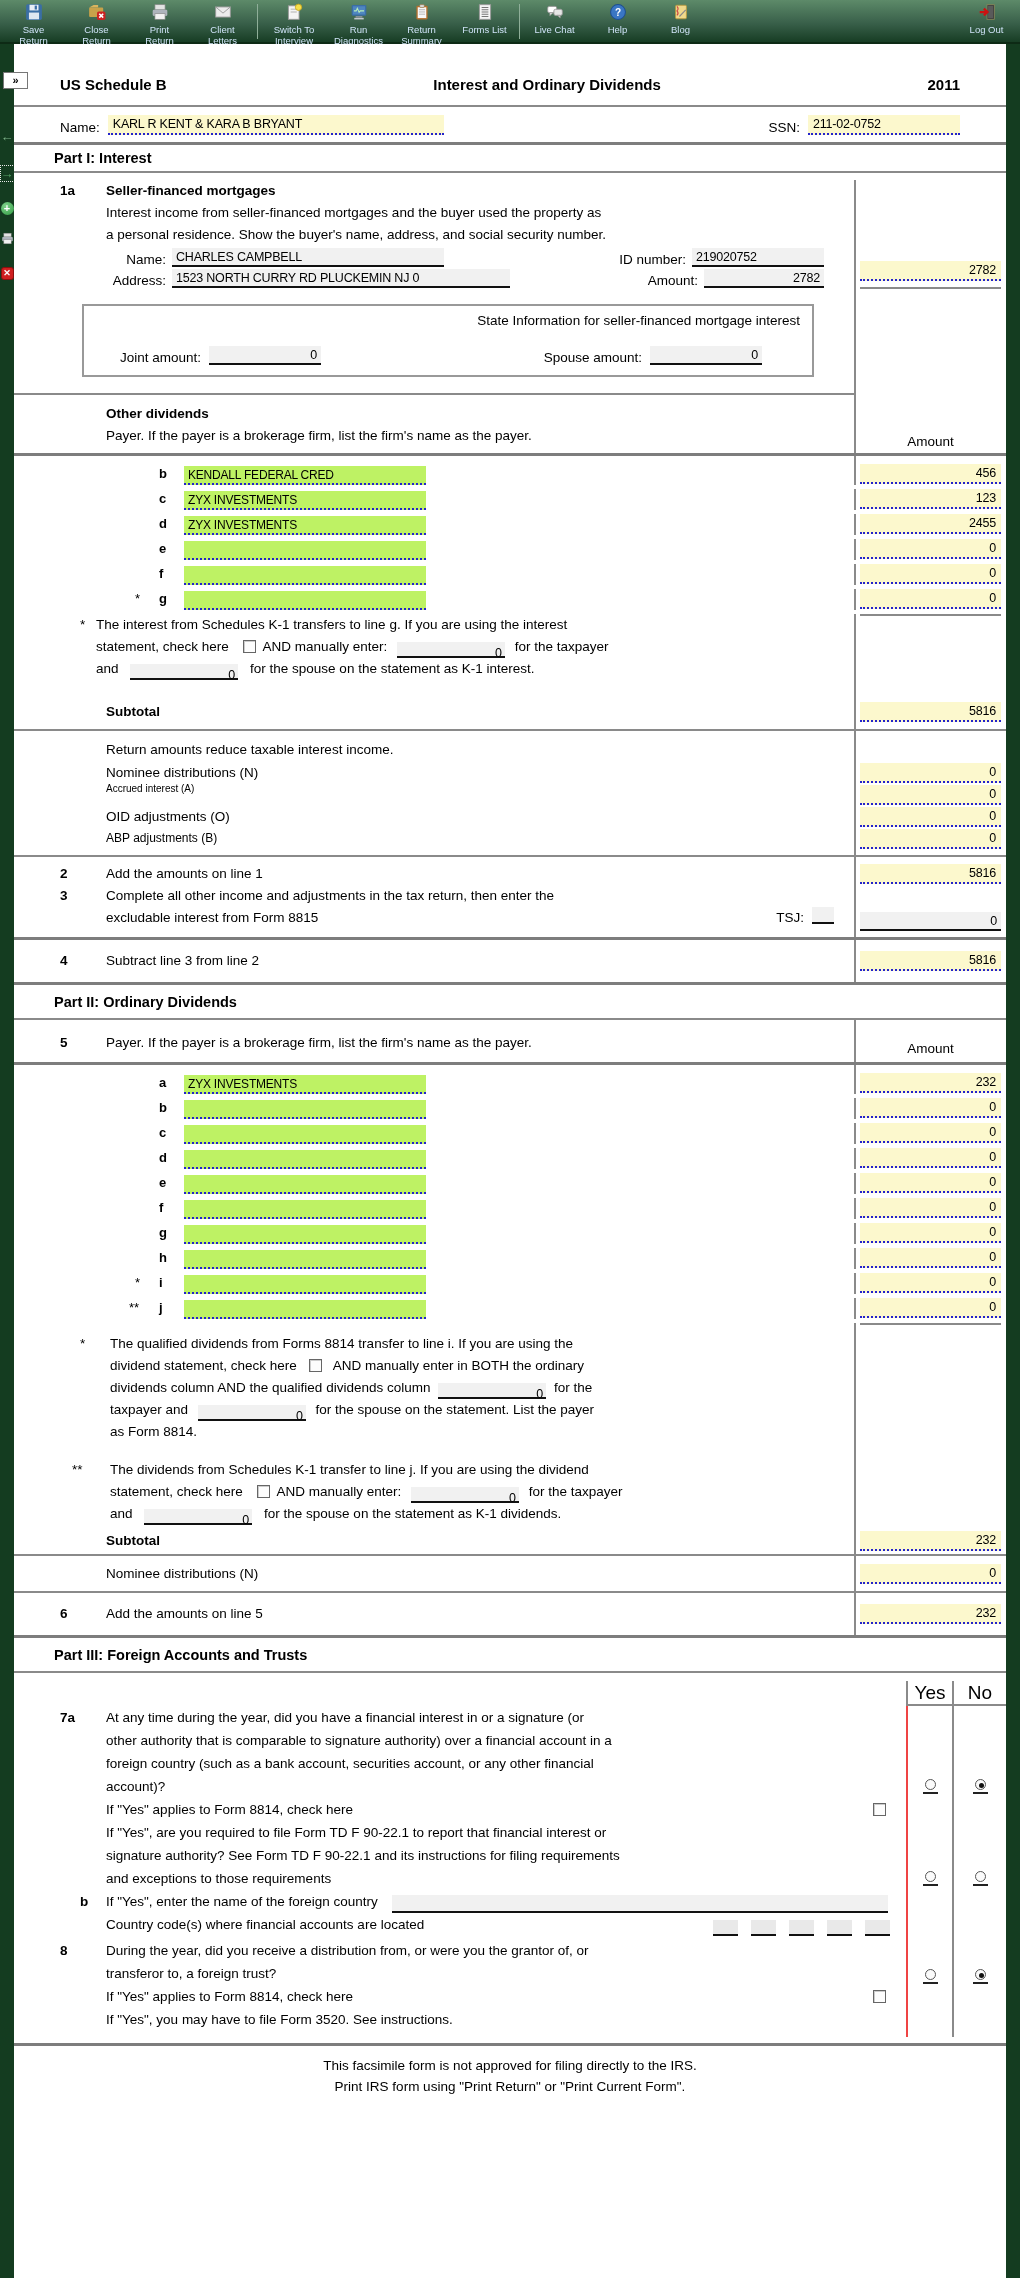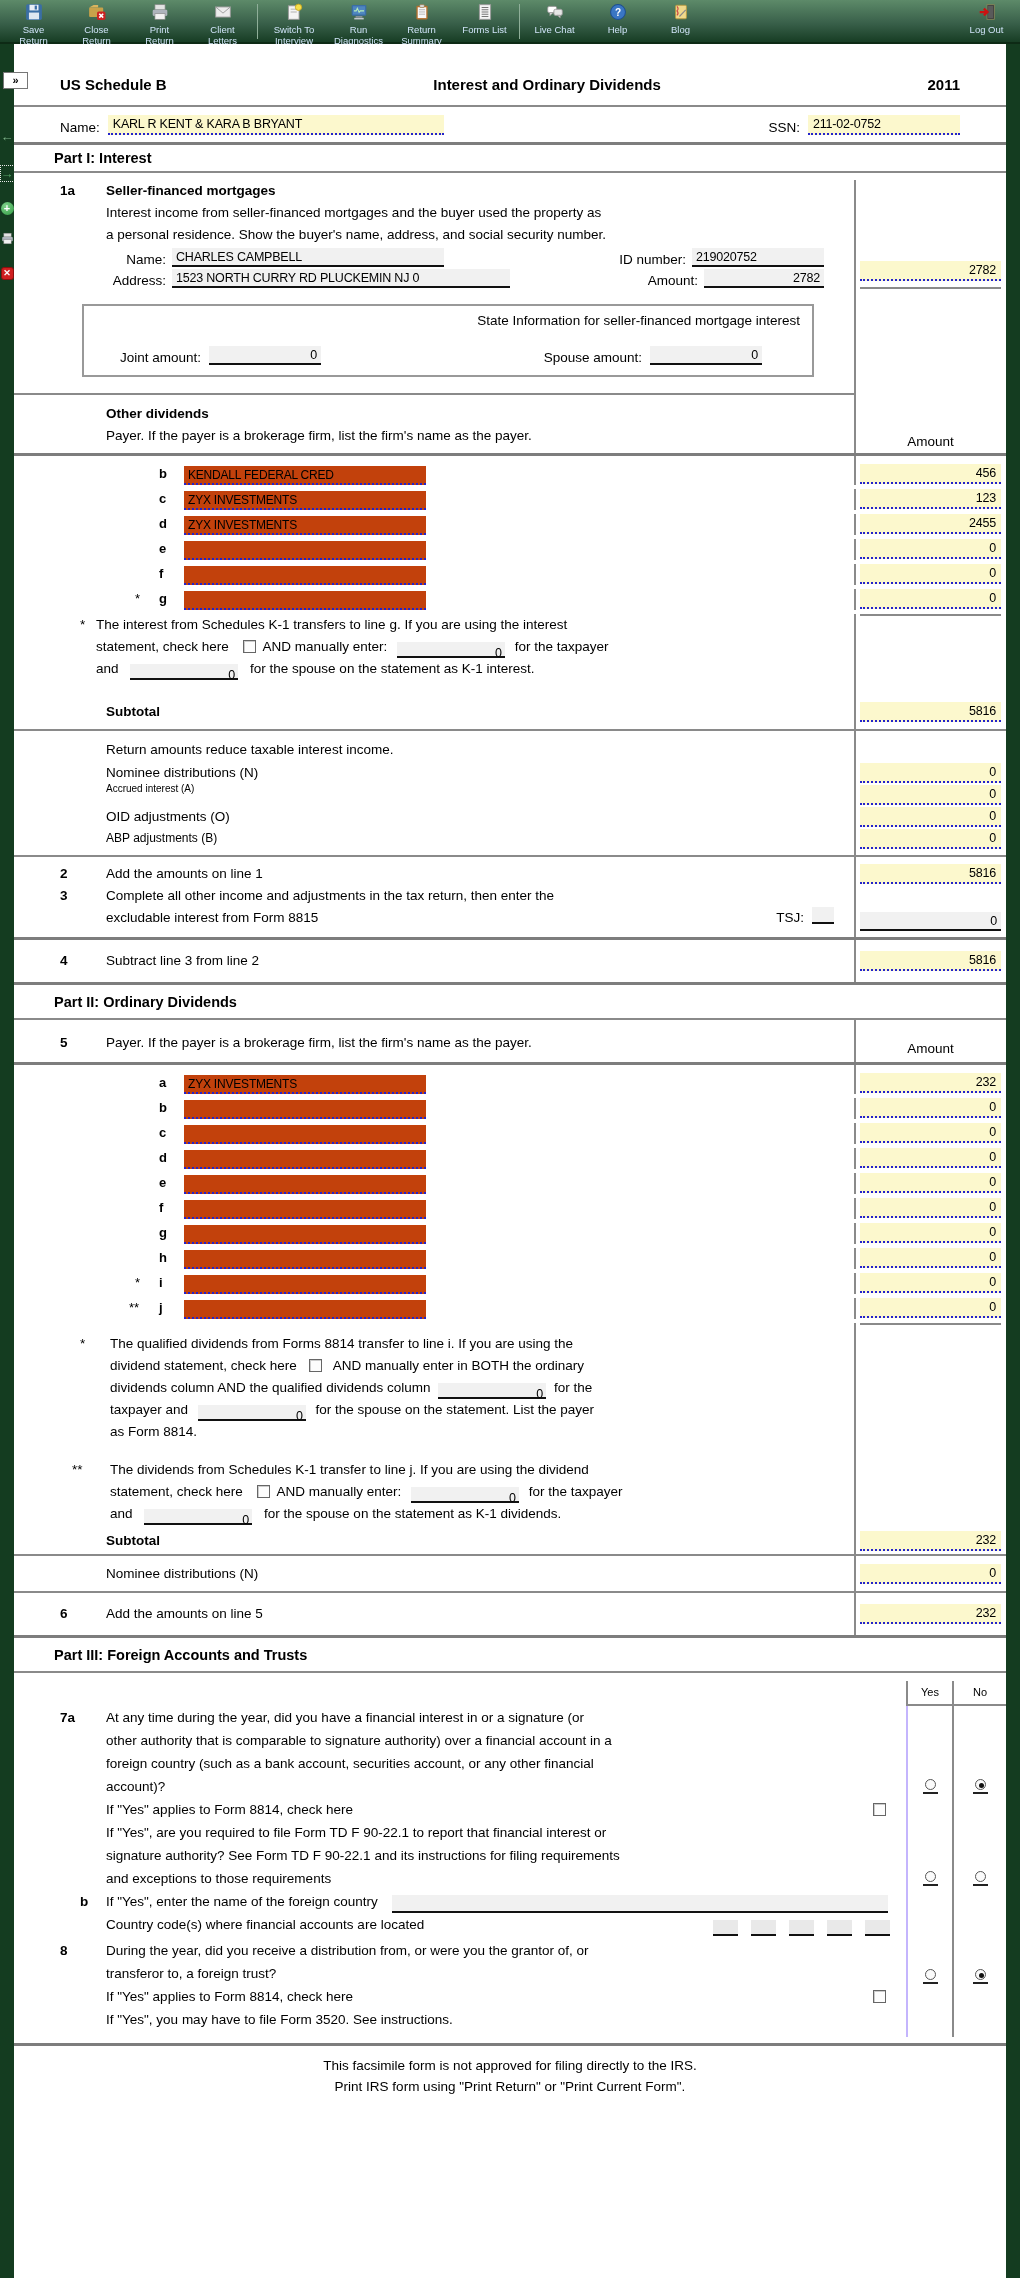--- a/index.html
+++ b/index.html
@@ -30,44 +30,44 @@
   .hl{height:2px;background:#8a8a8a}
   .hl3{height:3px;background:#7d7d7d}
   .band{display:flex}
   .tcol{flex:1;border-right:2px solid #8a8a8a;position:relative}
   .acol{width:150px;flex:none;display:flex;flex-direction:column;justify-content:center;padding:0 5px 0 4px}
   .trow{position:relative;padding-left:92px;padding-right:14px;font-size:13.5px;line-height:22px}
   .num{position:absolute;left:46px;top:0;font-weight:bold}
   .bold{font-weight:bold}
   .yf{height:20px;background:#fcf8cd;border-bottom:2px dotted #2323cc;font-size:12.5px;letter-spacing:-0.2px;text-align:right;padding:2px 5px 0 5px}
   .gf{background:#f1f1f1;border-bottom:2px solid #111;height:19px;font-size:12.5px;letter-spacing:-0.2px;padding:2px 4px 0 4px}
-  .pf{width:242px;height:19px;background:#c2410c;border-bottom:2px dotted #2323cc;font-size:12px;letter-spacing:-0.2px;padding:2px 4px 0 4px}
+  .pf{width:242px;height:19px;background:#bef264;border-bottom:2px dotted #2323cc;font-size:12px;letter-spacing:-0.2px;padding:2px 4px 0 4px}
   .prow{height:25px;position:relative;padding-left:85px;display:flex;align-items:flex-start}
   .letter{position:absolute;left:60px;top:2px;font-weight:bold;font-size:13px}
   .star-l{position:absolute;left:36px;top:2px;font-size:13px}
   .cb{display:inline-block;width:13px;height:13px;border:1px solid #666;background:#fdfdfd;box-shadow:inset 1px 1px 0 #ccc;vertical-align:-2px;cursor:pointer}
   .uf{display:inline-block;background:#f1f1f1;border-bottom:2px solid #111;width:108px;text-align:right;font-size:12.5px;height:16px;vertical-align:bottom;padding:0 3px;cursor:text}
   .fhdr{display:flex;align-items:baseline;padding:0 46px;font-weight:bold;font-size:15px;margin-bottom:12px}
   .fhdr .c{flex:1;text-align:center}
   .nrow{display:flex;align-items:flex-end;padding:8px 46px 7px 46px;font-size:13.5px}
   .nf{background:#fcf8cd;border-bottom:2px dotted #2323cc;font-size:12.5px;letter-spacing:-0.2px;padding:2px 5px 0 5px;height:20px;cursor:text}
   .pband{padding:5px 0 5px 40px;font-weight:bold;font-size:14.5px}
   .lblrow{display:flex;align-items:flex-end;margin:2px 0;padding-right:30px}
   .rlab{width:92px;text-align:right;padding-right:6px;font-size:13.5px;flex:none}
   .sbox{border:2px solid #999;margin:14px 40px 16px 68px;padding:7px 12px 10px 12px}
   .sbox .ttl{text-align:right;font-size:13.5px;margin-bottom:18px}
   .sbox .r{display:flex;align-items:flex-end;font-size:13.5px;padding:0 24px}
   .rw{display:inline-block;border-bottom:2px solid #222;padding:0 2px 2px 2px;line-height:0;cursor:pointer}
   .rad{display:inline-block;width:11px;height:11px;border:1px solid #555;border-radius:50%;background:#fbfbfb;position:relative}
   .rad.on::after{content:"";position:absolute;left:3px;top:3px;width:5px;height:5px;border-radius:50%;background:#111}
   .p3row{display:flex;font-size:13.5px;line-height:23px}
-  .p3t{flex:1;border-right:2px solid #c4b5fd;position:relative;padding-left:92px;padding-right:10px}
+  .p3t{flex:1;border-right:2px solid #ef4444;position:relative;padding-left:92px;padding-right:10px}
   .p3y{width:46px;flex:none;border-right:2px solid #8a8a8a;display:flex;justify-content:center}
   .p3n{width:52px;flex:none;display:flex;justify-content:center}
-  .p3head .p3y,.p3head .p3n{border-bottom:2px solid #8a8a8a;font-size:11px}
+  .p3head .p3y,.p3head .p3n{border-bottom:2px solid #8a8a8a;font-size:19px}
   .rend{align-items:flex-end;padding-bottom:4px}
   .cc{display:inline-block;width:25px;height:16px;background:#e9e9e9;border-bottom:2px solid #111;margin-left:13px;vertical-align:bottom;cursor:text}
   .footer{text-align:center;font-size:13.5px;line-height:21px;padding-top:9px}
 </style>
 </head>
 <body>
 
 <div class="toolbar">
   <div class="tb">
     <span><svg viewBox="0 0 16 16" width="18" height="18">

